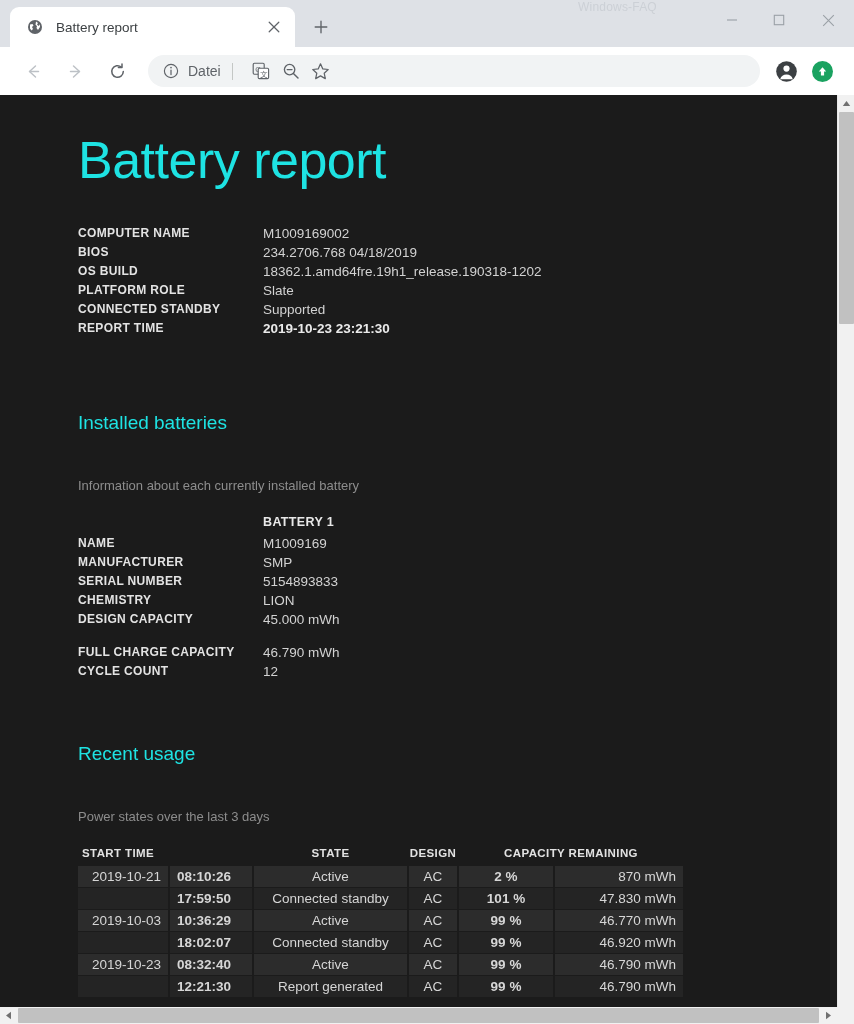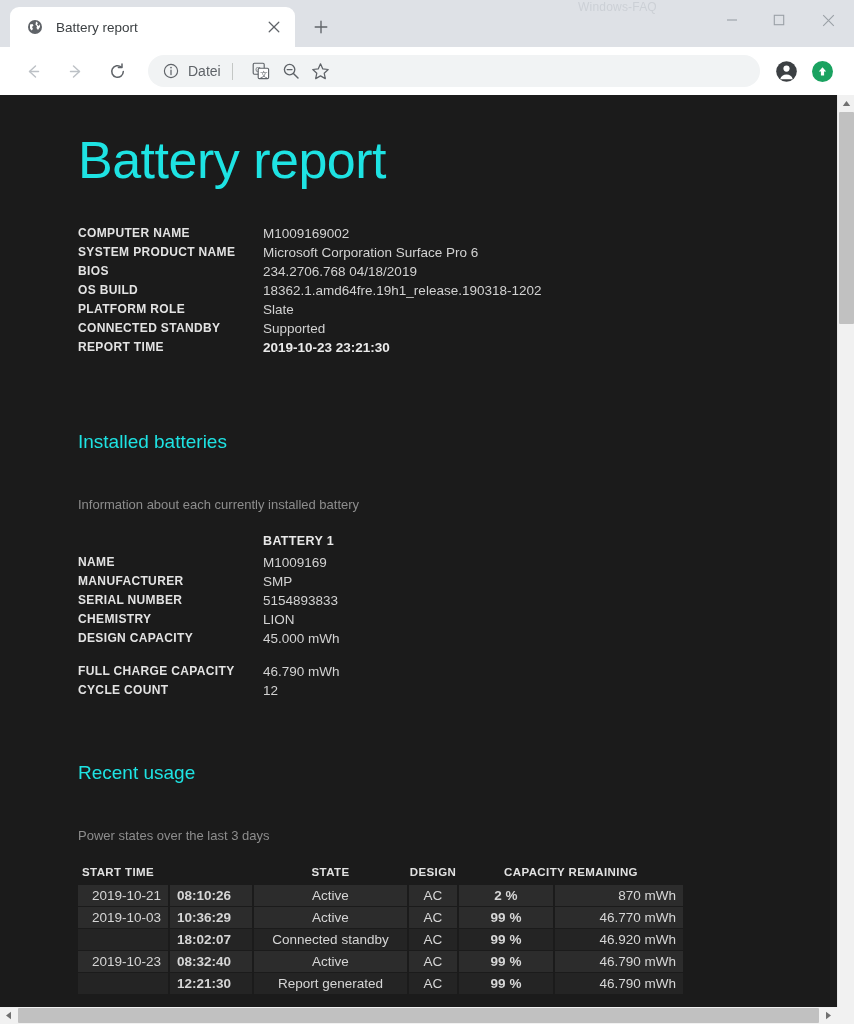--- a/index.html
+++ b/index.html
@@ -499,24 +499,20 @@
 
         <h1 class="report-title">Battery report</h1>
 
         <table class="kv">
           <tbody>
             <tr>
               <td class="k">COMPUTER NAME</td>
               <td class="v">M1009169002</td>
             </tr>
             <tr>
-              <td class="k">SYSTEM PRODUCT NAME</td>
-              <td class="v">Microsoft Corporation Surface Pro 6</td>
-            </tr>
-            <tr>
               <td class="k">BIOS</td>
               <td class="v">234.2706.768 04/18/2019</td>
             </tr>
             <tr>
               <td class="k">OS BUILD</td>
               <td class="v">18362.1.amd64fre.19h1_release.190318-1202</td>
             </tr>
             <tr>
               <td class="k">PLATFORM ROLE</td>
               <td class="v">Slate</td>
@@ -593,20 +589,28 @@
             </tr>
           </thead>
           <tbody>
             <tr class="odd">
               <td class="c-date">2019-10-21</td>
               <td class="c-time">08:10:26</td>
               <td class="c-state">Active</td>
               <td class="c-source">AC</td>
               <td class="c-pct">2 %</td>
               <td class="c-mwh">870 mWh</td>
+            </tr>
+            <tr>
+              <td class="c-date"></td>
+              <td class="c-time">17:59:50</td>
+              <td class="c-state">Connected standby</td>
+              <td class="c-source">AC</td>
+              <td class="c-pct">101 %</td>
+              <td class="c-mwh">47.830 mWh</td>
             </tr>
             <tr class="odd">
               <td class="c-date">2019-10-03</td>
               <td class="c-time">10:36:29</td>
               <td class="c-state">Active</td>
               <td class="c-source">AC</td>
               <td class="c-pct">99 %</td>
               <td class="c-mwh">46.770 mWh</td>
             </tr>
             <tr>

